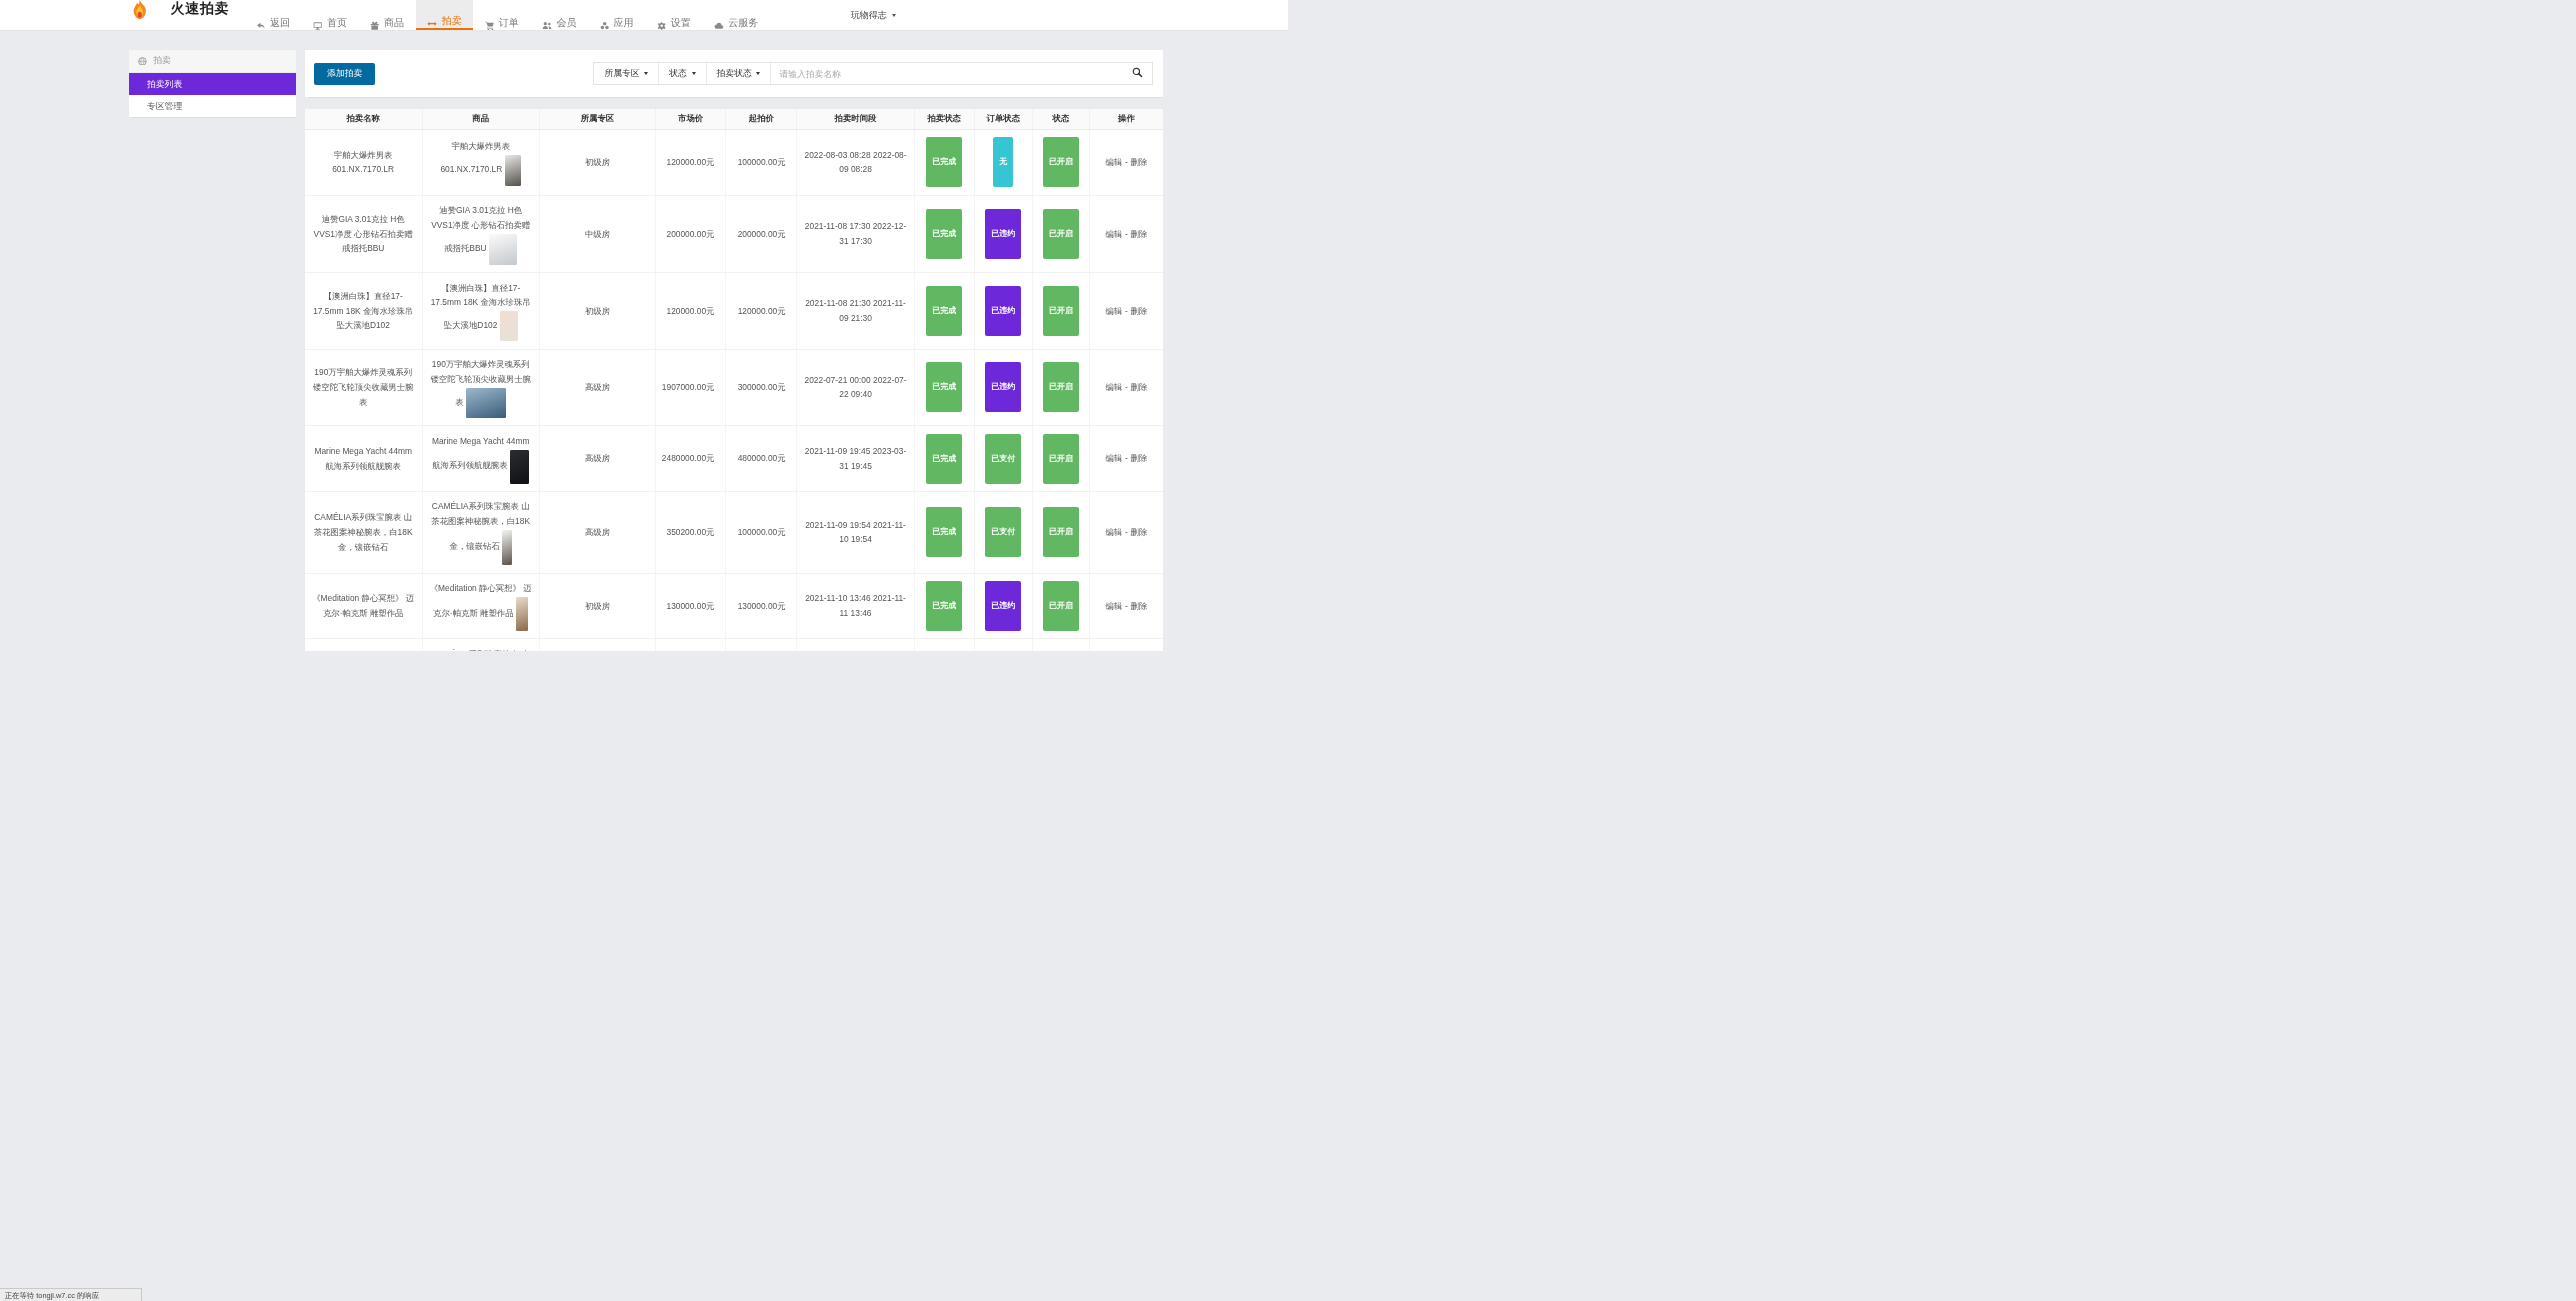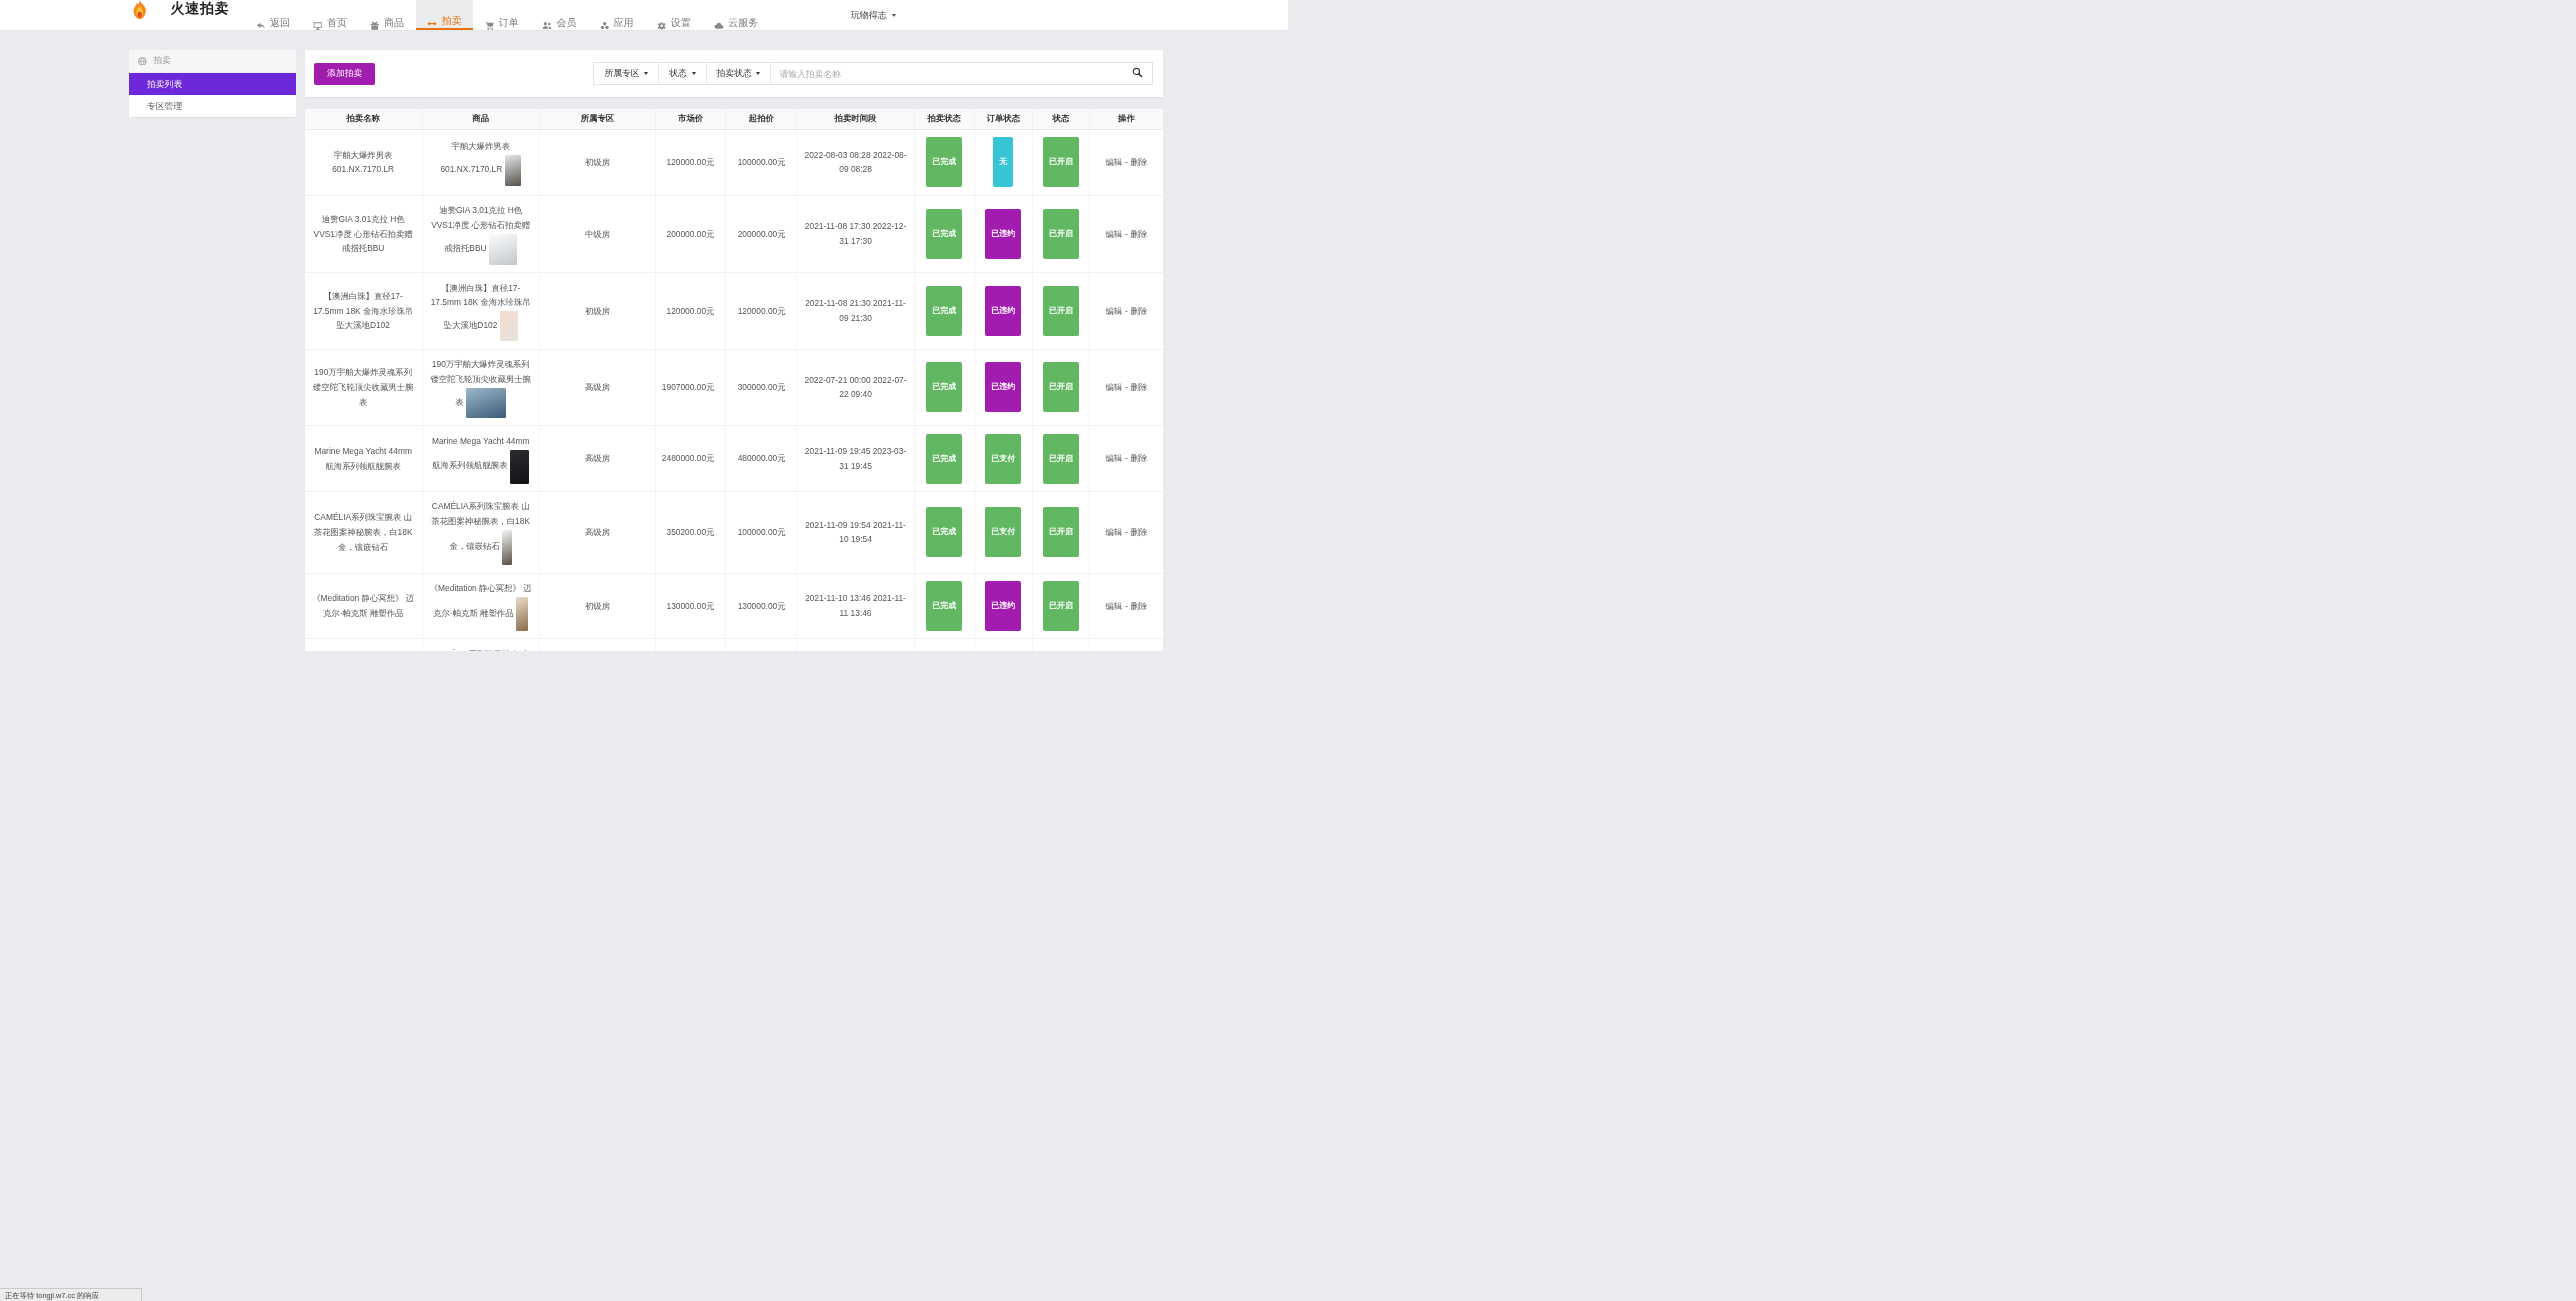--- a/index.html
+++ b/index.html
@@ -33,21 +33,21 @@
   .side-item { height:22px; line-height:22px; padding-left:18px; font-size:8.8px;
     color:#555; cursor:pointer; background:#fff; }
   .side-item.active { background:#6d28d9; color:#fff; }
 
   
   .main-col { width:858px; flex:none; }
 
   
   .toolbar-card { background:#fff; height:47px; display:flex; align-items:center;
     padding:0 9.4px; box-shadow:0 0.7px 0.7px rgba(0,0,0,.06); }
-  .btn-add { background:#a21caf; color:#fff; border:none; border-radius:2px;
+  .btn-add { background:#0369a1; color:#fff; border:none; border-radius:2px;
     width:61px; height:22px; font-size:8.8px; cursor:pointer;
     font-family:"Liberation Sans","DejaVu Sans",sans-serif; }
   .filter-group { margin-left:auto; display:flex; align-items:stretch; height:23.6px;
     border:0.7px solid #e3e3e3; background:#fff; }
   .filter-seg { display:flex; align-items:center; gap:4.7px; padding:0 10px;
     font-size:8.8px; color:#333; border-right:0.7px solid #e8e8e8; cursor:pointer; white-space:nowrap; }
   .filter-seg .caret-down { border-top-color:#333; }
   .search-input { border:none; outline:none; width:351px; padding:0 8px; font-size:8.8px;
     color:#333; font-family:"Liberation Sans","DejaVu Sans",sans-serif; }
   .search-input::placeholder { color:#a9a9a9; }
@@ -64,21 +64,21 @@
     vertical-align:middle; border-bottom:0.7px solid #f1f1f1; border-right:0.7px solid #f4f4f4;
     line-height:1.75; word-break:break-word; }
   td:last-child { border-right:none; }
   td.num { text-align:right; padding-right:10.8px; }
   .product-image { display:inline-block; vertical-align:middle; margin:1.3px 0 0 2.7px;
     border-radius:1.3px; }
   .badge { display:inline-block; padding:21px 6px; border-radius:2px; color:#fff;
     font-size:8px; font-weight:bold; line-height:1; white-space:nowrap; }
   .badge-green  { background:#62b862; }
   .badge-cyan   { background:#36c6d3; }
-  .badge-orange { background:#a21caf; }
+  .badge-orange { background:#6d28d9; }
   .op-link { color:#555; text-decoration:none; cursor:pointer; }
   .op-sep { margin:0 2.7px; color:#555; }
 
   
   .status-bar { position:fixed; left:0; bottom:0; width:142px; height:13.5px;
     background:#ececec; border-top:0.7px solid #c9c9c9; border-right:0.7px solid #c9c9c9;
     font-size:7.4px; color:#444; line-height:13px; padding-left:4.7px;
     white-space:nowrap; overflow:hidden; }
 </style>
 </head>

